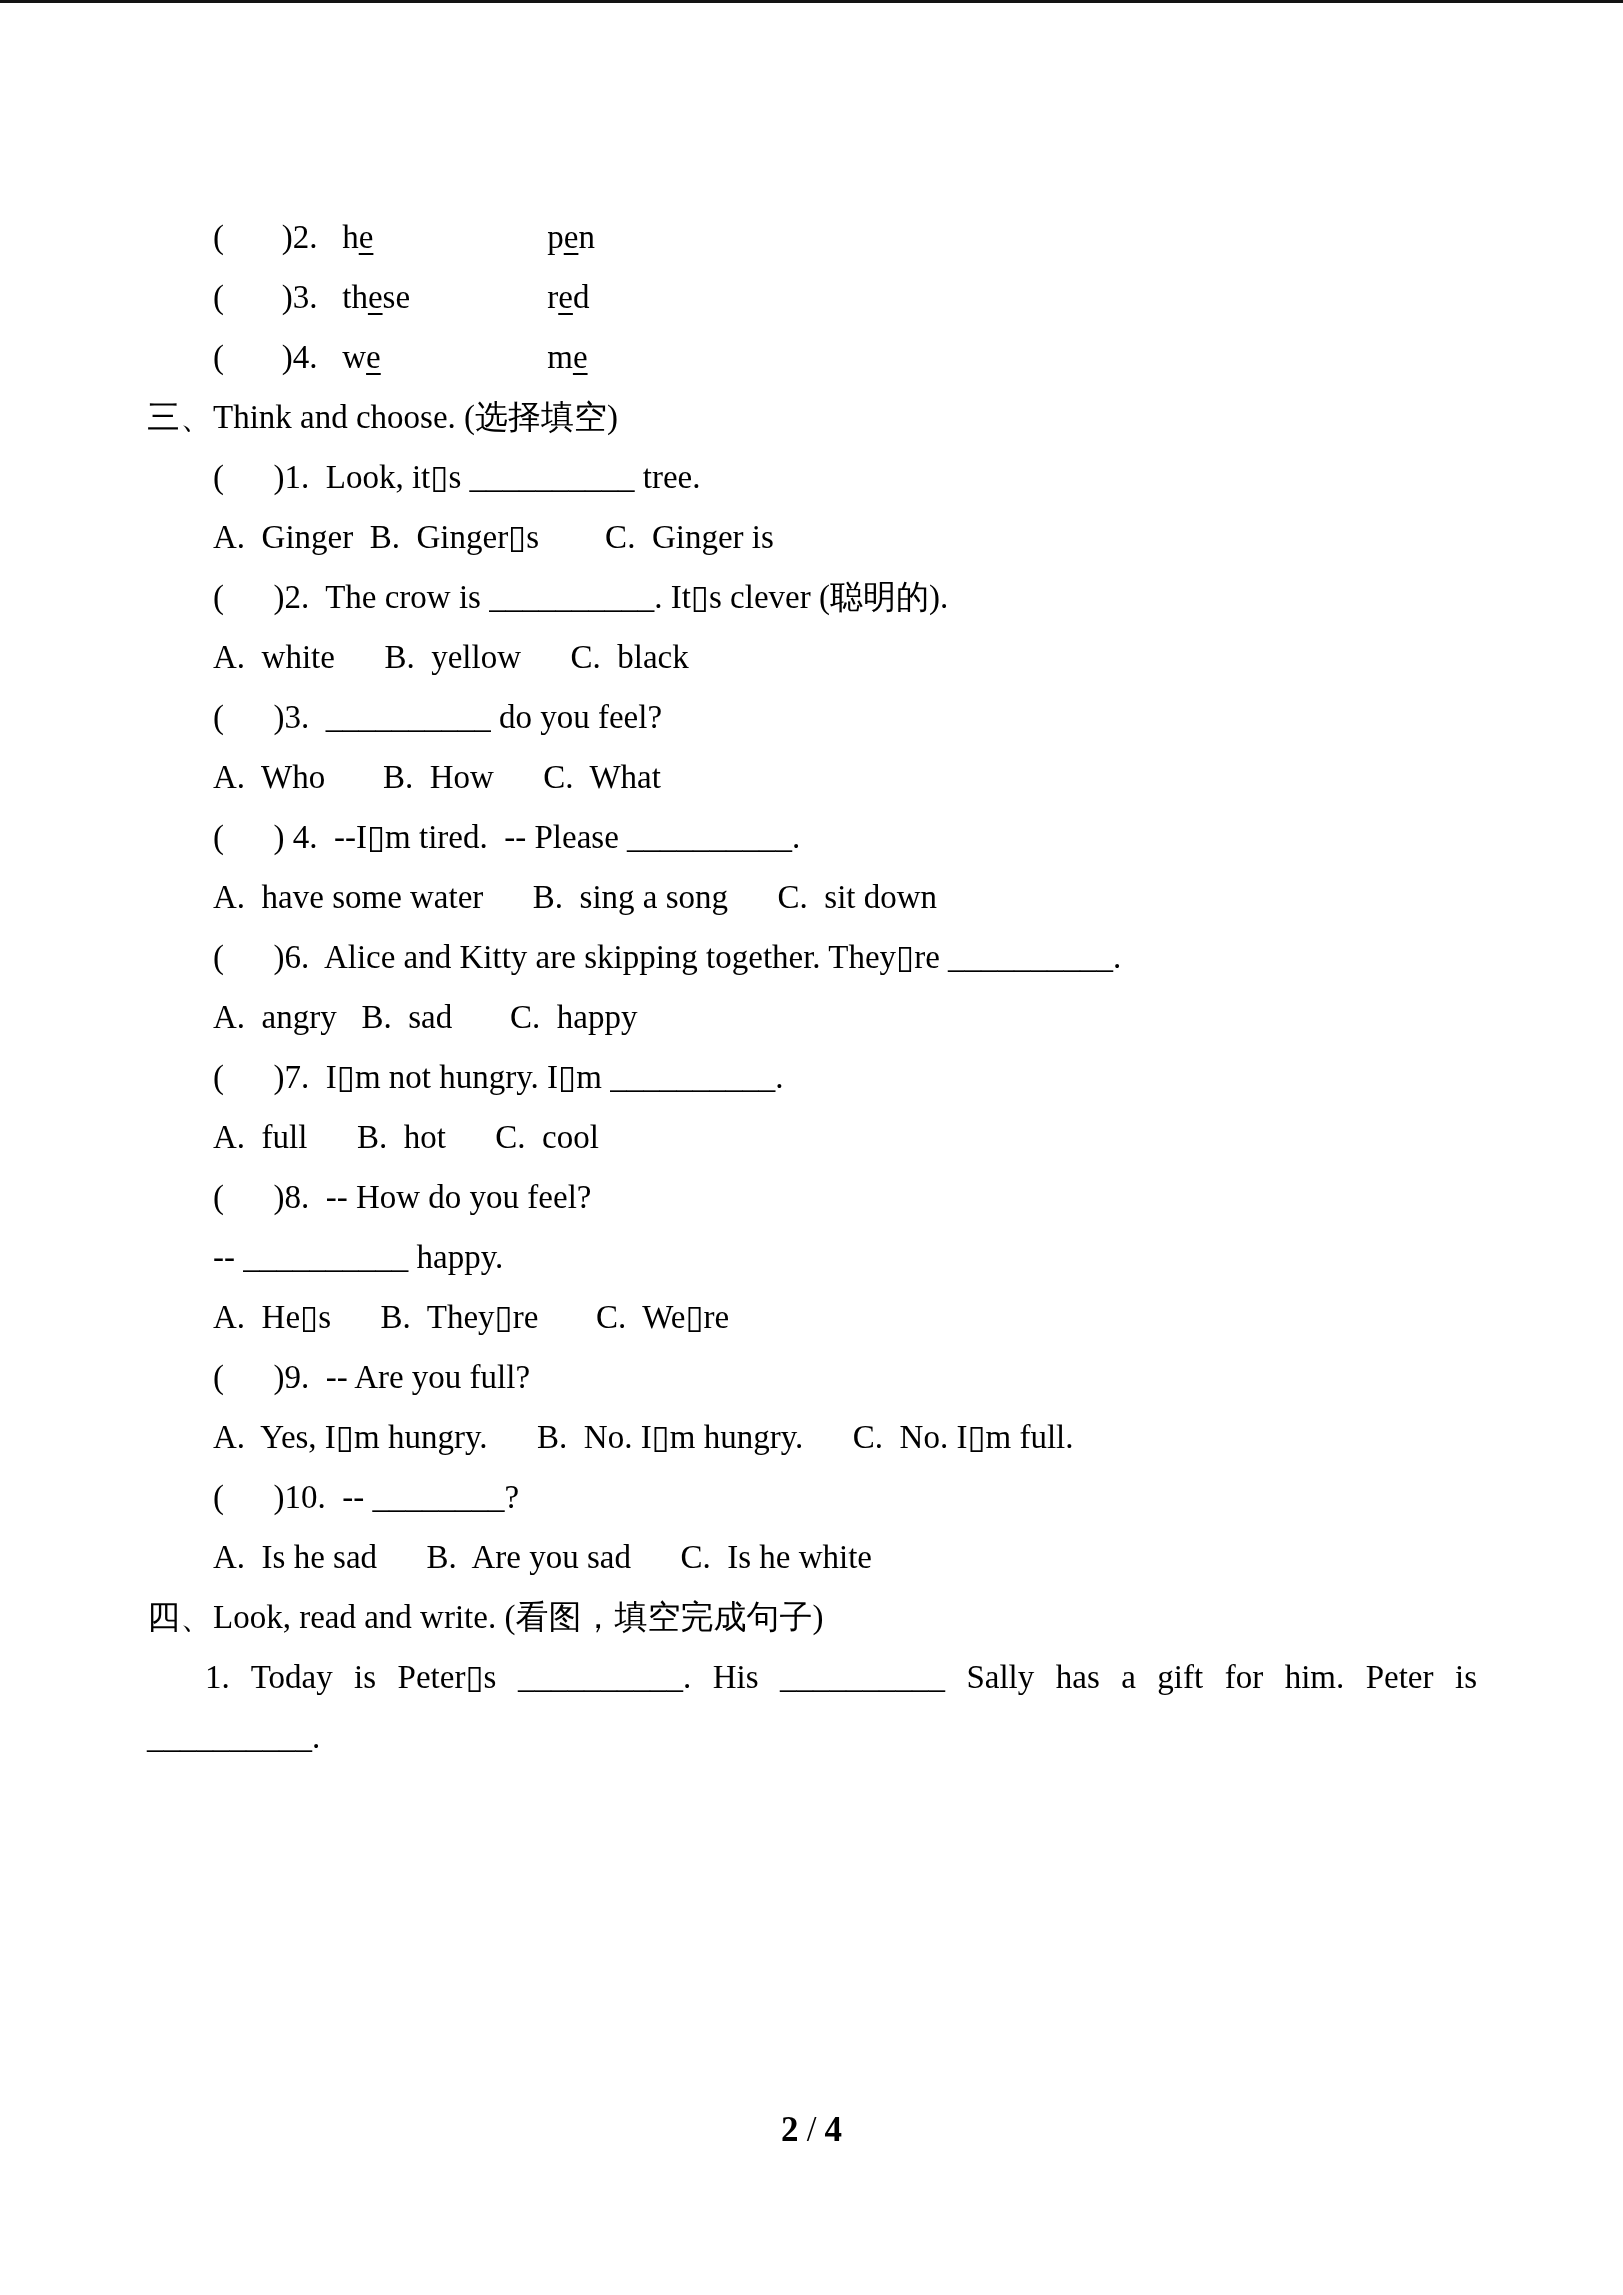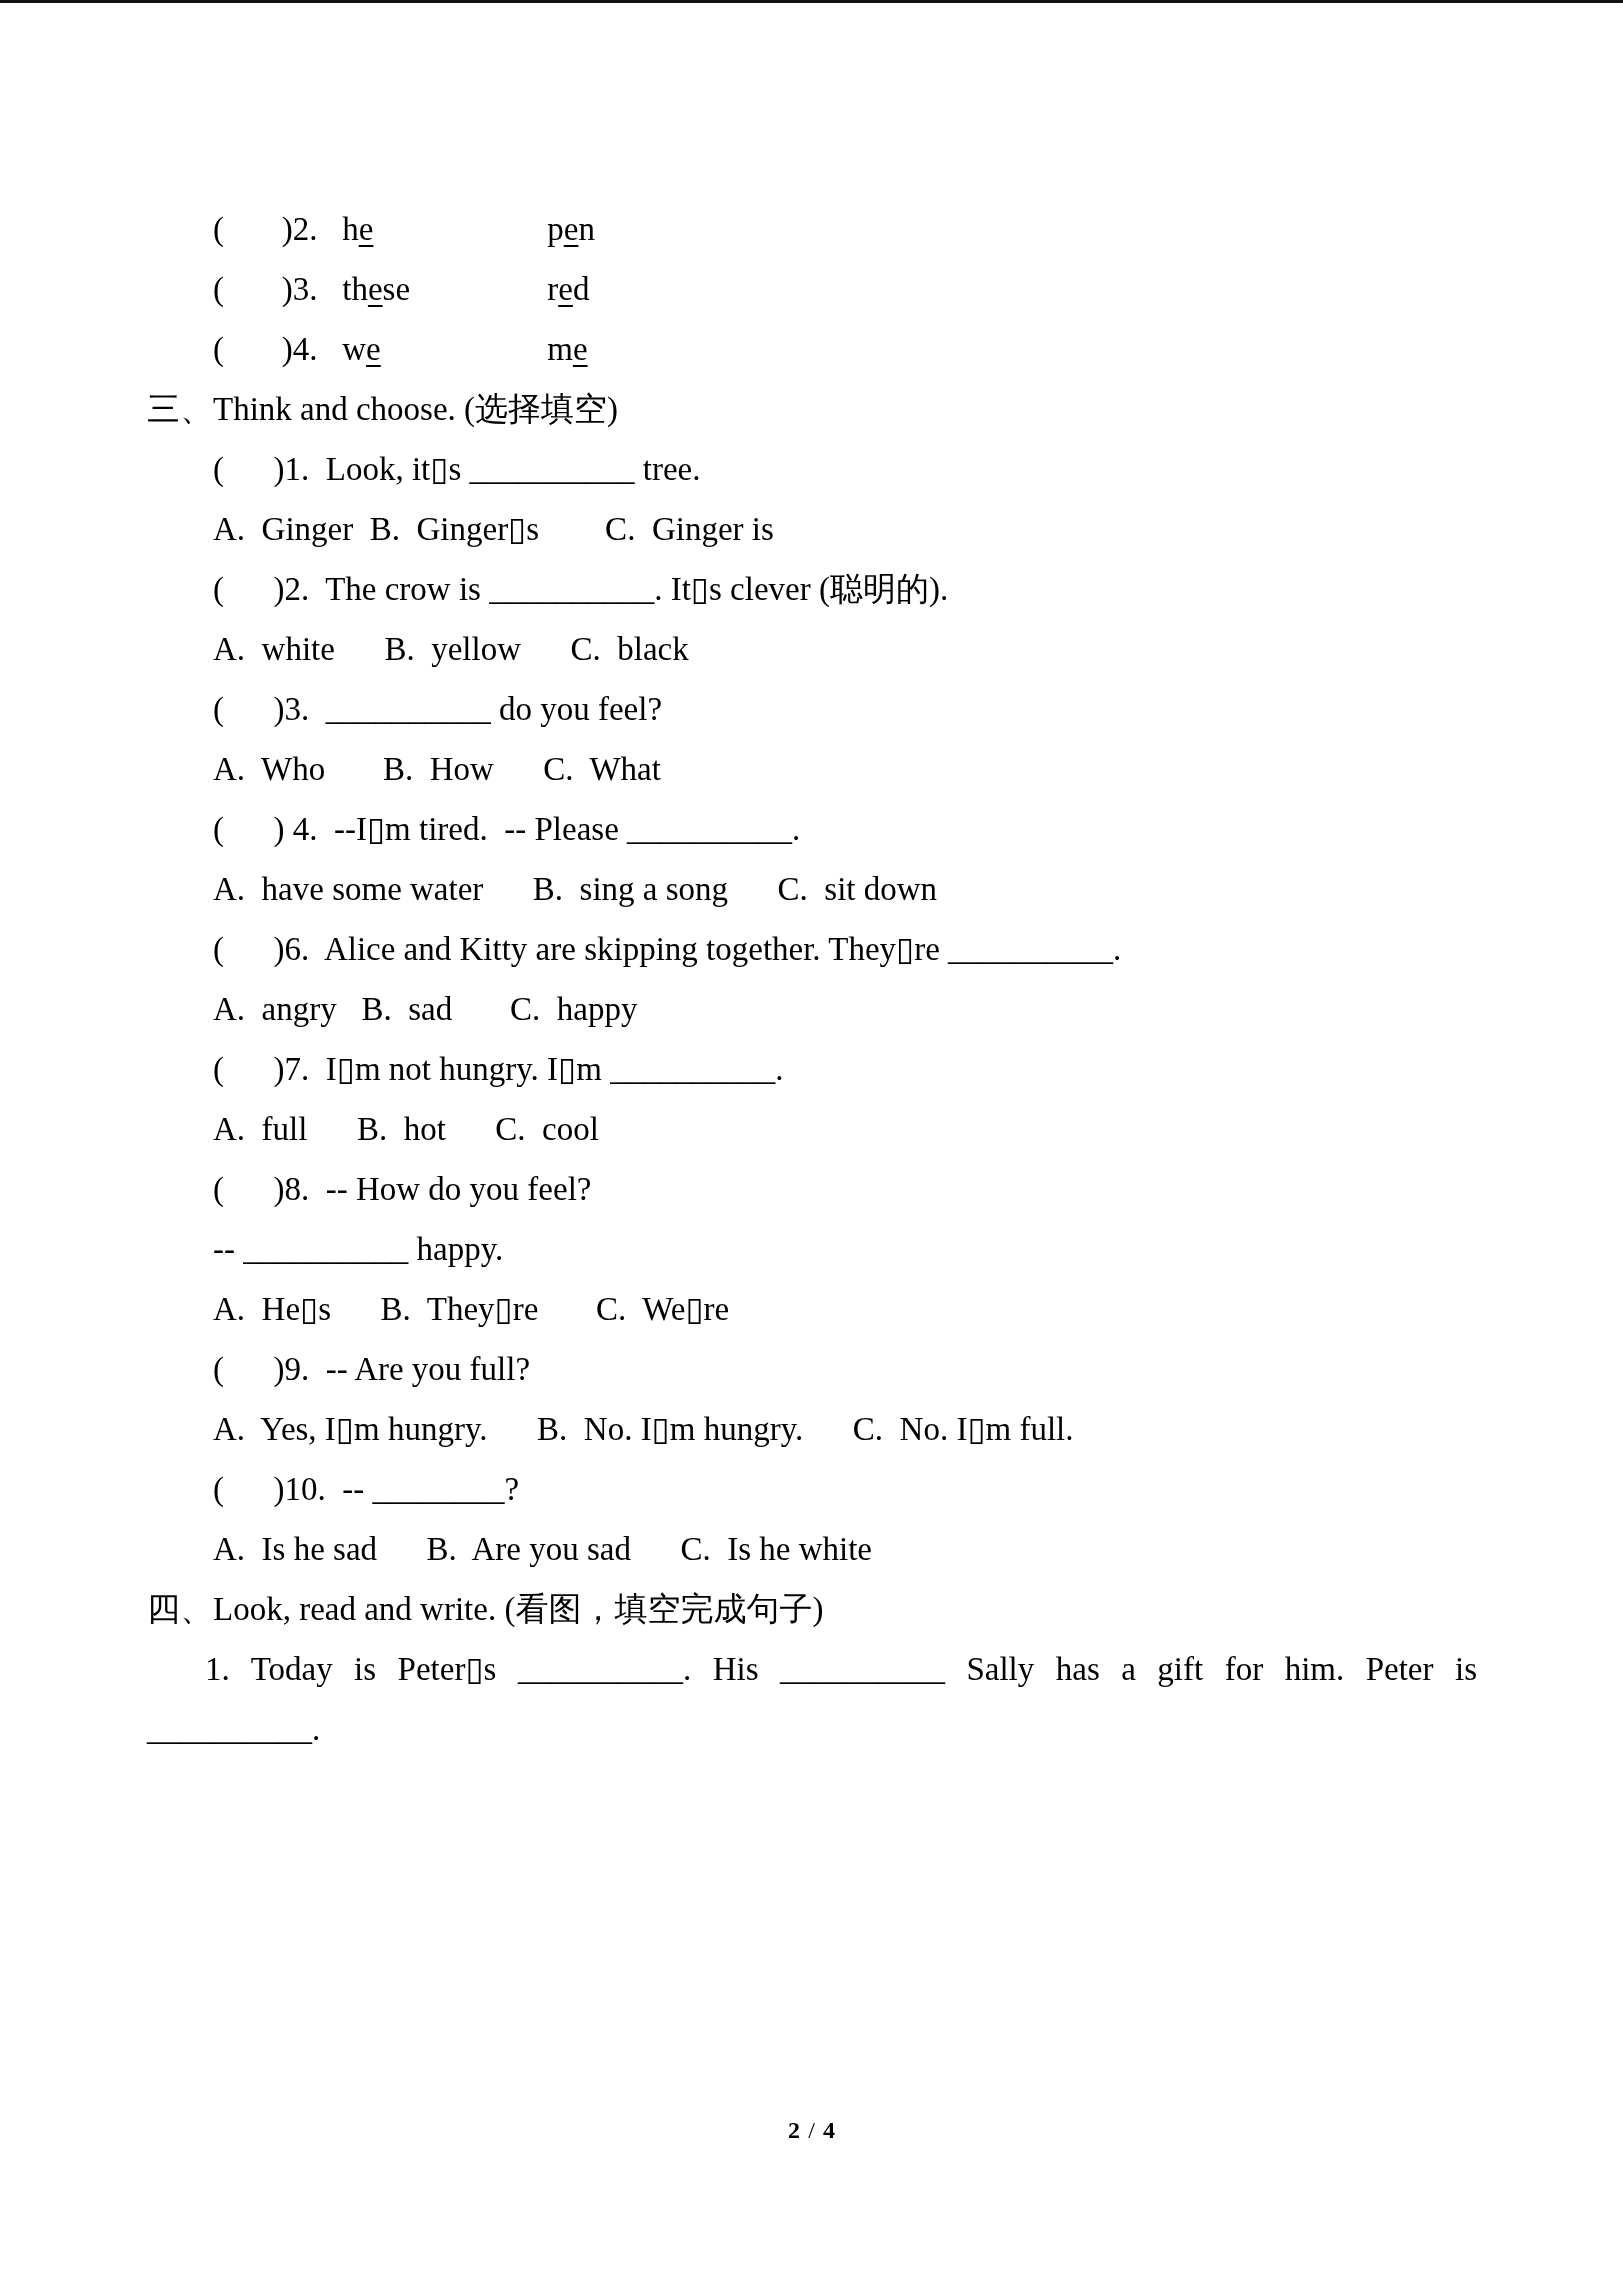--- a/index.html
+++ b/index.html
@@ -19,21 +19,21 @@
   .top-bar {
     position: absolute;
     top: 0; left: 0;
     width: 1623px;
     height: 3.4px;
     background: #131313;
   }
   .doc {
     position: absolute;
     left: 147px;
-    top: 199px;
+    top: 207px;
     width: 1330px;
   }
   .line {
     height: 60px;
     line-height: 60px;
     white-space: pre;
   }
   .indent { padding-left: 66px; }
   .w1 {
     display: inline-block;
@@ -52,21 +52,21 @@
     overflow: hidden;
   }
   .page-footer {
     position: absolute;
     top: 2108px;
     left: 0;
     width: 1623px;
     height: 44px;
     line-height: 44px;
     text-align: center;
-    font-size: 24px;
+    font-size: 35px;
   }
   .pf-num { font-weight: bold; }
   .pf-sep { font-weight: normal; margin: 0 8.2px; }
 </style>
 </head>
 <body>
 
 <div class="top-bar"></div>
 
 <main class="doc">

